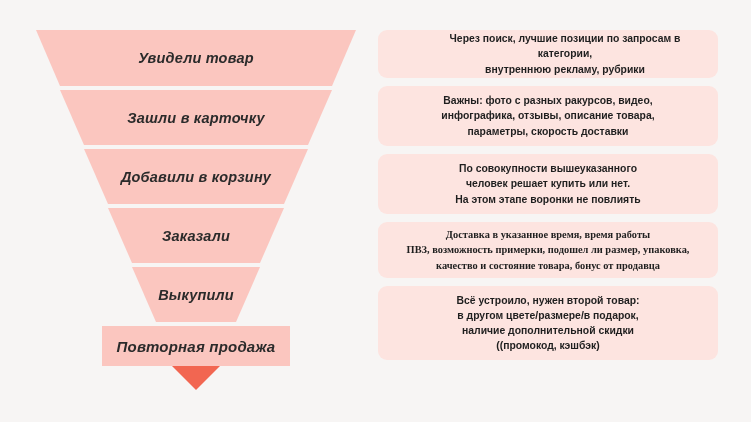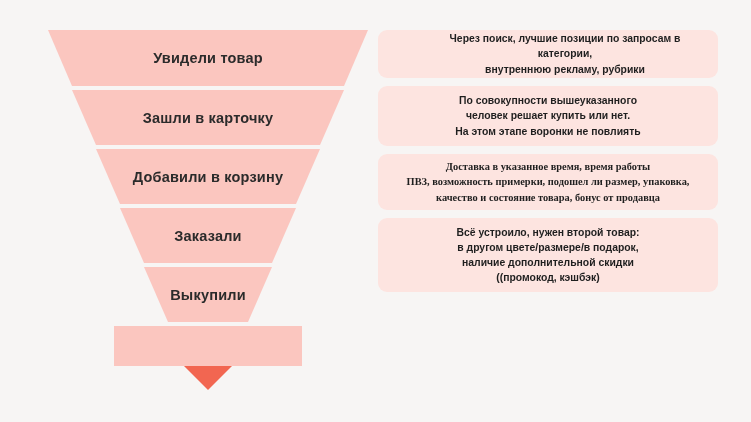--- a/index.html
+++ b/index.html
@@ -23,25 +23,26 @@
   
   #funnel {
     position: absolute;
     left: 36px;
     top: 30px;
     width: 320px;
     height: 360px;
   }
   .funnel-row {
     position: absolute;
-    left: 12px;
+    left: 0;
     width: 320px;
     display: flex;
     align-items: center;
     justify-content: center;
+    font-style: italic;
   }
   .funnel-shape {
     position: absolute;
     left: 0;
     top: 0;
     width: 100%;
     height: 100%;
   }
   .funnel-label {
     position: relative;
@@ -124,31 +125,37 @@
         <polygon points="96,0 224,0 200,55 120,55" fill="#fbc6bf"></polygon>
       </svg>
       <div class="funnel-label">Выкупили</div>
     </div>
 
     <div class="funnel-row" style="top:296px; height:64px;">
       <svg class="funnel-shape" viewBox="0 0 320 64" preserveAspectRatio="none">
         <polygon points="66,0 254,0 254,40 66,40" fill="#fbc6bf"></polygon>
         <polygon points="136,40 184,40 160,64" fill="#f26651"></polygon>
       </svg>
+      <div class="funnel-label last" style="margin-bottom:24px;">Повторная продажа</div>
     </div>
   </div>
 
   <div id="panels">
 
     <div class="panel" style="height:48px;padding-left:44px;">
       <div class="panel-text">Через поиск, лучшие позиции по запросам в категории,
 внутреннюю рекламу, рубрики</div>
     </div>
 
 
+    <div class="panel" style="height:60px;">
+      <div class="panel-text">Важны: фото с разных ракурсов, видео,
+инфографика, отзывы, описание товара,
+параметры, скорость доставки</div>
+    </div>
 
     <div class="panel" style="height:60px;">
       <div class="panel-text">По совокупности вышеуказанного
 человек решает купить или нет.
 На этом этапе воронки не повлиять</div>
     </div>
 
     <div class="panel" style="height:56px;font-family:Liberation Serif, serif;">
       <div class="panel-text">Доставка в указанное время, время работы
 ПВЗ, возможность примерки, подошел ли размер, упаковка,

